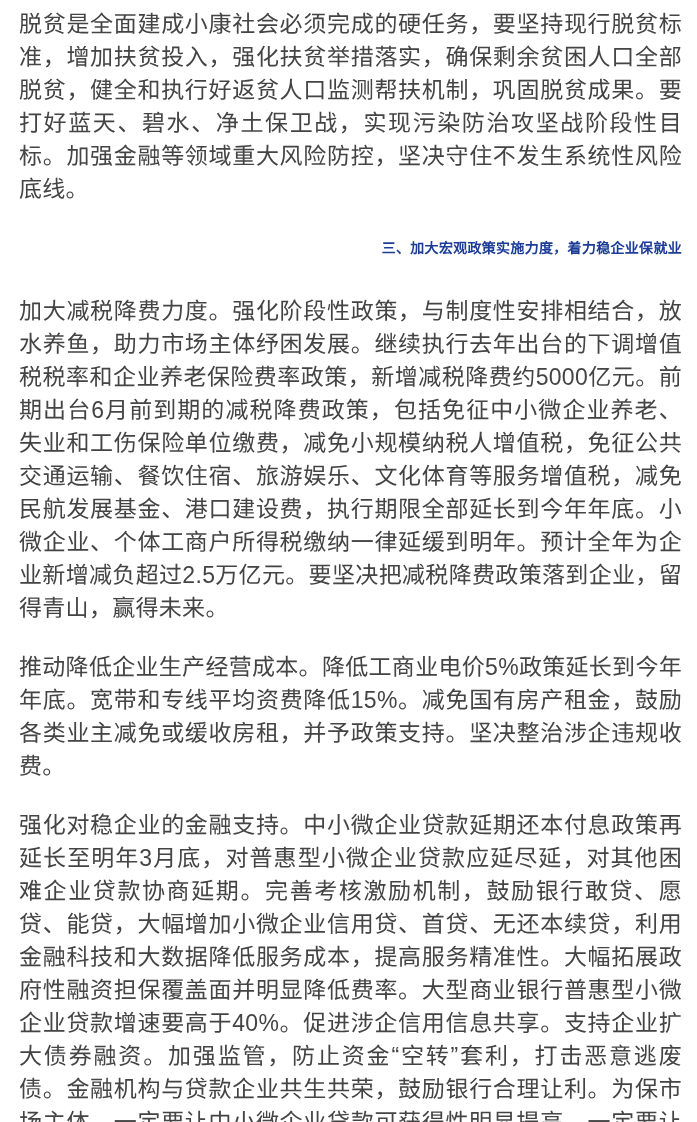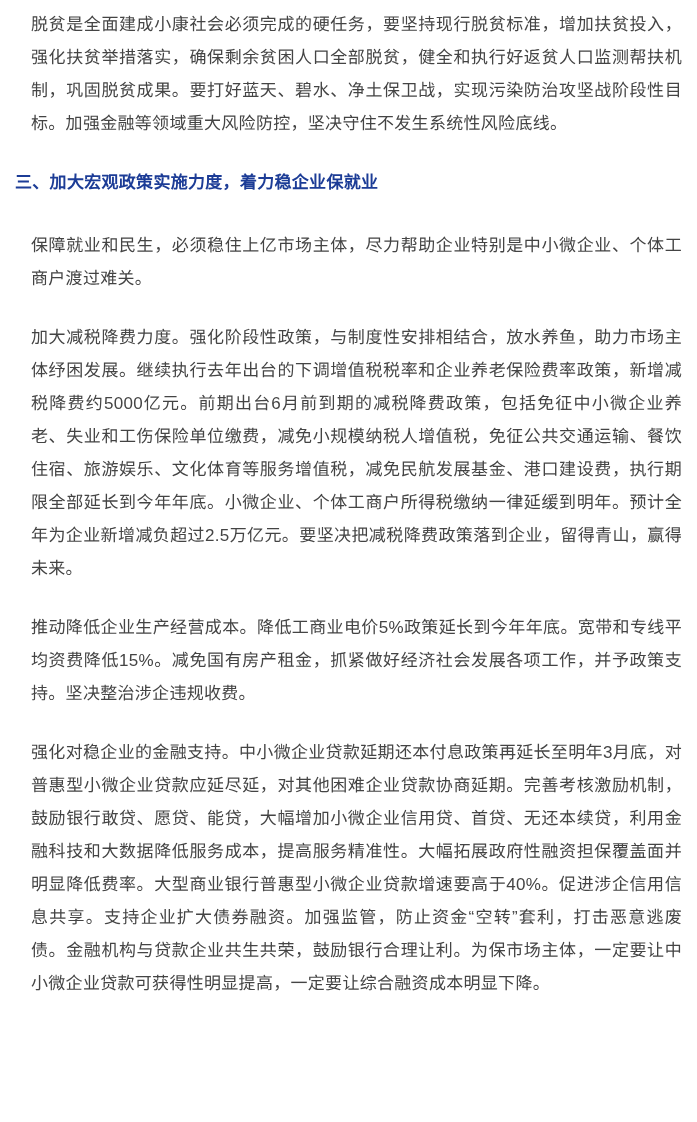--- a/index.html
+++ b/index.html
@@ -10,40 +10,39 @@
   body {
     font-family: "Liberation Sans", "DejaVu Sans", sans-serif;
   }
   .article {
     width: 697px;
     box-sizing: border-box;
     padding: 8px 15px 30px 15px;
     background: #ffffff;
   }
   .para {
-    font-size: 17px;
+    font-size: 23px;
     line-height: 33px;
     letter-spacing: 0.3px;
     color: #444444;
     text-align: justify;
-    margin: 0 0 26px 16px;
+    margin: 0 0 26px 4px;
   }
   .section-heading {
-    font-size: 17px;
+    font-size: 14px;
     line-height: 33px;
     letter-spacing: 0.3px;
     font-weight: bold;
     color: #1c3c96;
-    text-align: left;
+    text-align: right;
     margin: 20px 0 30px 0;
   }
 </style>
 </head>
 <body>
 
 <main class="article">
   <p class="para">脱贫是全面建成小康社会必须完成的硬任务，要坚持现行脱贫标准，增加扶贫投入，强化扶贫举措落实，确保剩余贫困人口全部脱贫，健全和执行好返贫人口监测帮扶机制，巩固脱贫成果。要打好蓝天、碧水、净土保卫战，实现污染防治攻坚战阶段性目标。加强金融等领域重大风险防控，坚决守住不发生系统性风险底线。</p>
   <h2 class="section-heading">三、加大宏观政策实施力度，着力稳企业保就业</h2>
-  <p class="para">保障就业和民生，必须稳住上亿市场主体，尽力帮助企业特别是中小微企业、个体工商户渡过难关。</p>
   <p class="para">加大减税降费力度。强化阶段性政策，与制度性安排相结合，放水养鱼，助力市场主体纾困发展。继续执行去年出台的下调增值税税率和企业养老保险费率政策，新增减税降费约5000亿元。前期出台6月前到期的减税降费政策，包括免征中小微企业养老、失业和工伤保险单位缴费，减免小规模纳税人增值税，免征公共交通运输、餐饮住宿、旅游娱乐、文化体育等服务增值税，减免民航发展基金、港口建设费，执行期限全部延长到今年年底。小微企业、个体工商户所得税缴纳一律延缓到明年。预计全年为企业新增减负超过2.5万亿元。要坚决把减税降费政策落到企业，留得青山，赢得未来。</p>
-  <p class="para">推动降低企业生产经营成本。降低工商业电价5%政策延长到今年年底。宽带和专线平均资费降低15%。减免国有房产租金，抓紧做好经济社会发展各项工作，并予政策支持。坚决整治涉企违规收费。</p>
+  <p class="para">推动降低企业生产经营成本。降低工商业电价5%政策延长到今年年底。宽带和专线平均资费降低15%。减免国有房产租金，鼓励各类业主减免或缓收房租，并予政策支持。坚决整治涉企违规收费。</p>
   <p class="para">强化对稳企业的金融支持。中小微企业贷款延期还本付息政策再延长至明年3月底，对普惠型小微企业贷款应延尽延，对其他困难企业贷款协商延期。完善考核激励机制，鼓励银行敢贷、愿贷、能贷，大幅增加小微企业信用贷、首贷、无还本续贷，利用金融科技和大数据降低服务成本，提高服务精准性。大幅拓展政府性融资担保覆盖面并明显降低费率。大型商业银行普惠型小微企业贷款增速要高于40%。促进涉企信用信息共享。支持企业扩大债券融资。加强监管，防止资金“空转”套利，打击恶意逃废债。金融机构与贷款企业共生共荣，鼓励银行合理让利。为保市场主体，一定要让中小微企业贷款可获得性明显提高，一定要让综合融资成本明显下降。</p>
 </main>
 
 </body></html>

